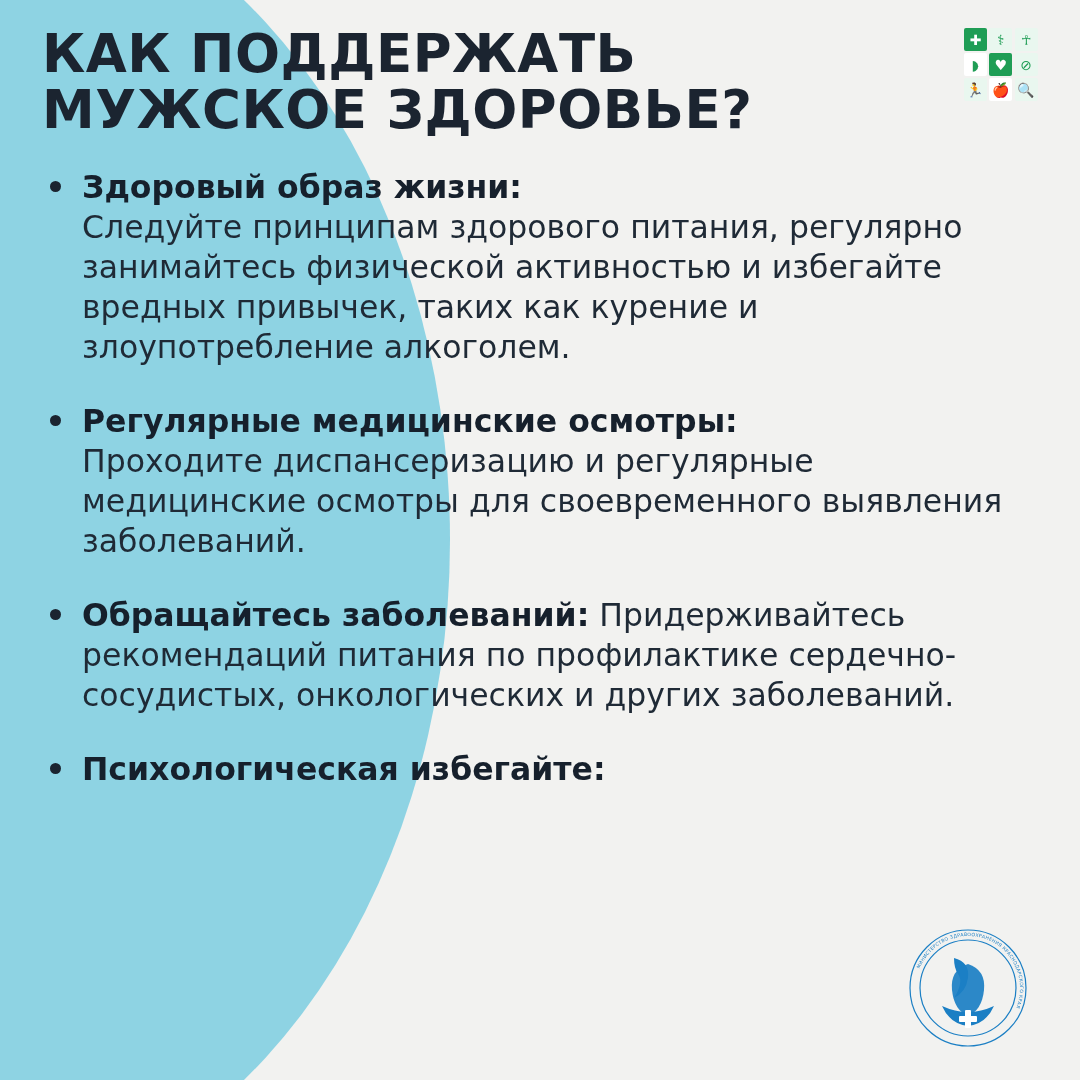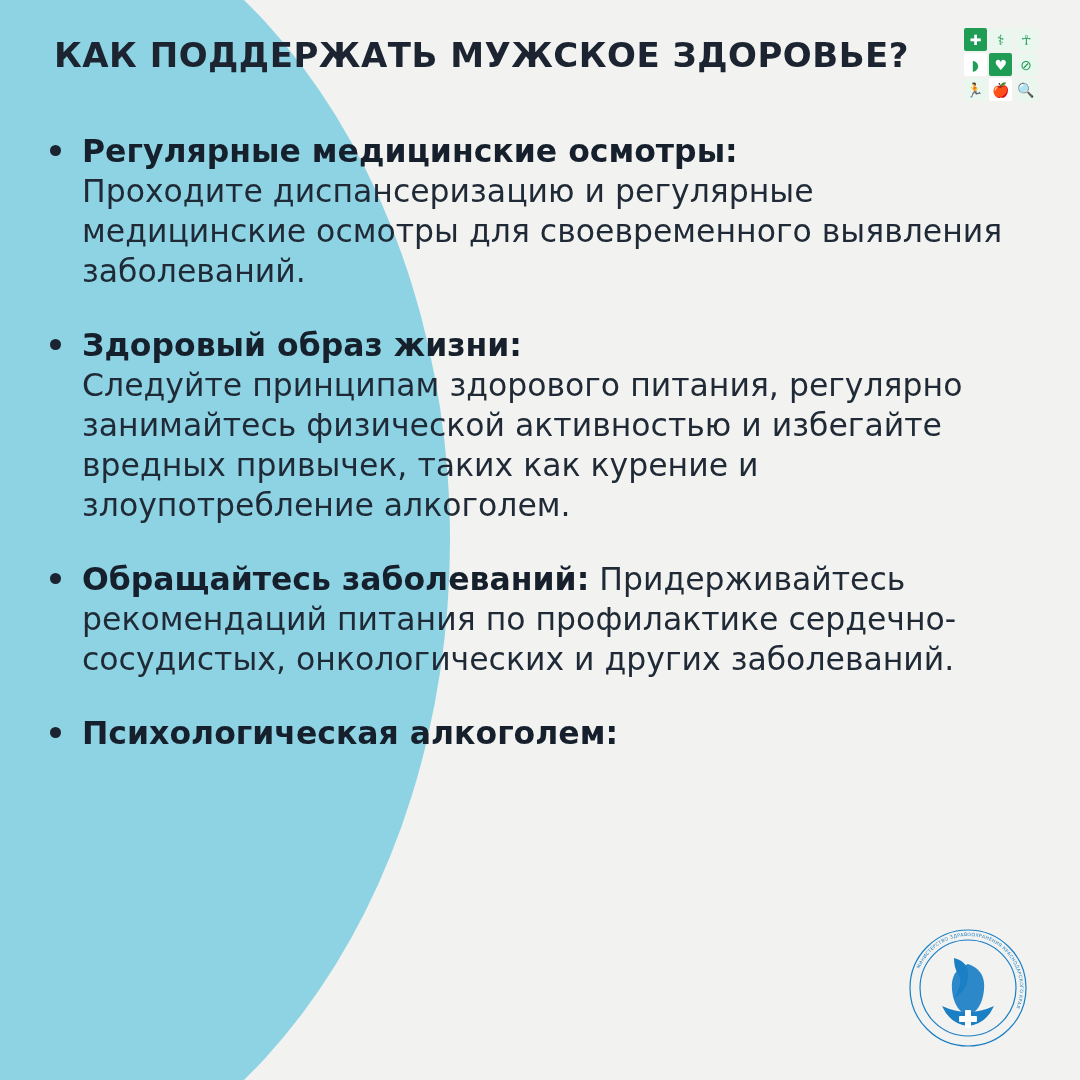--- a/index.html
+++ b/index.html
@@ -39,25 +39,25 @@
   
   .header {
     display: flex;
     align-items: flex-start;
     justify-content: space-between;
     gap: 10px;
   }
   .title {
     font-family: "DejaVu Sans", sans-serif;
     font-weight: bold;
-    font-size: 34px;
+    font-size: 53px;
     line-height: 1.05;
     letter-spacing: 0.5px;
     color: #1b2430;
-    margin: 12px;
+    margin: 0;
     max-width: 960px;
   }
 
   
   .icon-grid {
     width: 74px;
     flex: 0 0 74px;
     display: grid;
     grid-template-columns: repeat(3, 1fr);
     grid-template-rows: repeat(3, 1fr);
@@ -150,39 +150,39 @@
       <div class="icon-cell light">⊘</div>
       <div class="icon-cell light">🏃</div>
       <div class="icon-cell white">🍎</div>
       <div class="icon-cell light">🔍</div>
     </div>
   </div>
 
   <ul class="points">
     <li>
       <div class="point-text">
+        <span class="lead break-after-lead">Здоровый образ жизни:</span>
+        <span>Следуйте принципам здорового питания, регулярно занимайтесь физической активностью и избегайте вредных привычек, таких как курение и злоупотребление алкоголем.</span>
+      </div>
+    </li>
+    <li>
+      <div class="point-text">
         <span class="lead break-after-lead">Регулярные медицинские осмотры:</span>
         <span>Проходите диспансеризацию и регулярные медицинские осмотры для своевременного выявления заболеваний.</span>
       </div>
     </li>
     <li>
       <div class="point-text">
-        <span class="lead break-after-lead">Здоровый образ жизни:</span>
-        <span>Следуйте принципам здорового питания, регулярно занимайтесь физической активностью и избегайте вредных привычек, таких как курение и злоупотребление алкоголем.</span>
-      </div>
-    </li>
-    <li>
-      <div class="point-text">
         <span class="lead">Обращайтесь заболеваний:</span>
         <span>Придерживайтесь рекомендаций питания по профилактике сердечно-сосудистых, онкологических и других заболеваний.</span>
       </div>
     </li>
     <li>
       <div class="point-text">
-        <span class="lead break-after-lead">Психологическая алкоголем:</span>
+        <span class="lead break-after-lead">Психологическая избегайте:</span>
       </div>
     </li>
   </ul>
 
 </div>
 
 <div class="logo">
   <svg viewBox="0 0 132 132" width="132" height="132" aria-hidden="true">
     <defs>
       <path id="ringpath" d="M66,66 m-52,0 a52,52 0 1,1 104,0 a52,52 0 1,1 -104,0"></path>

